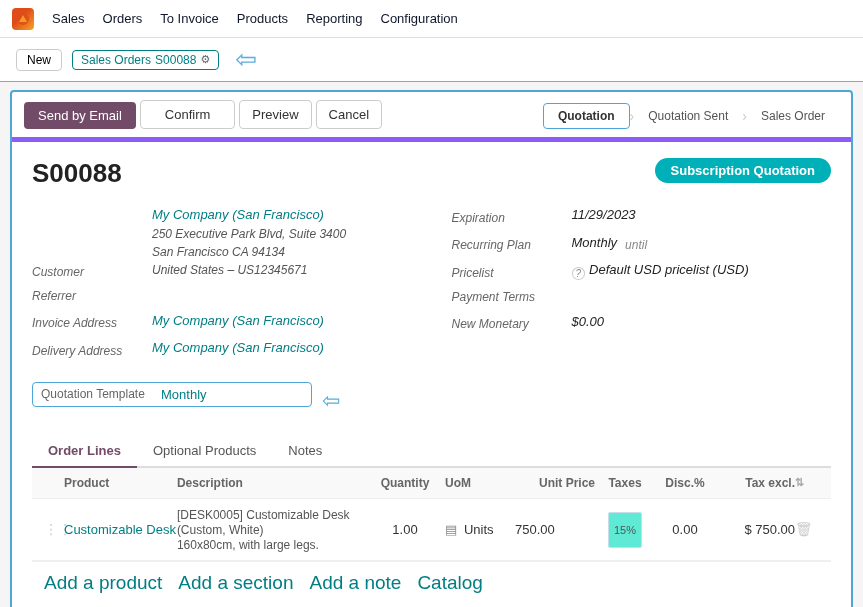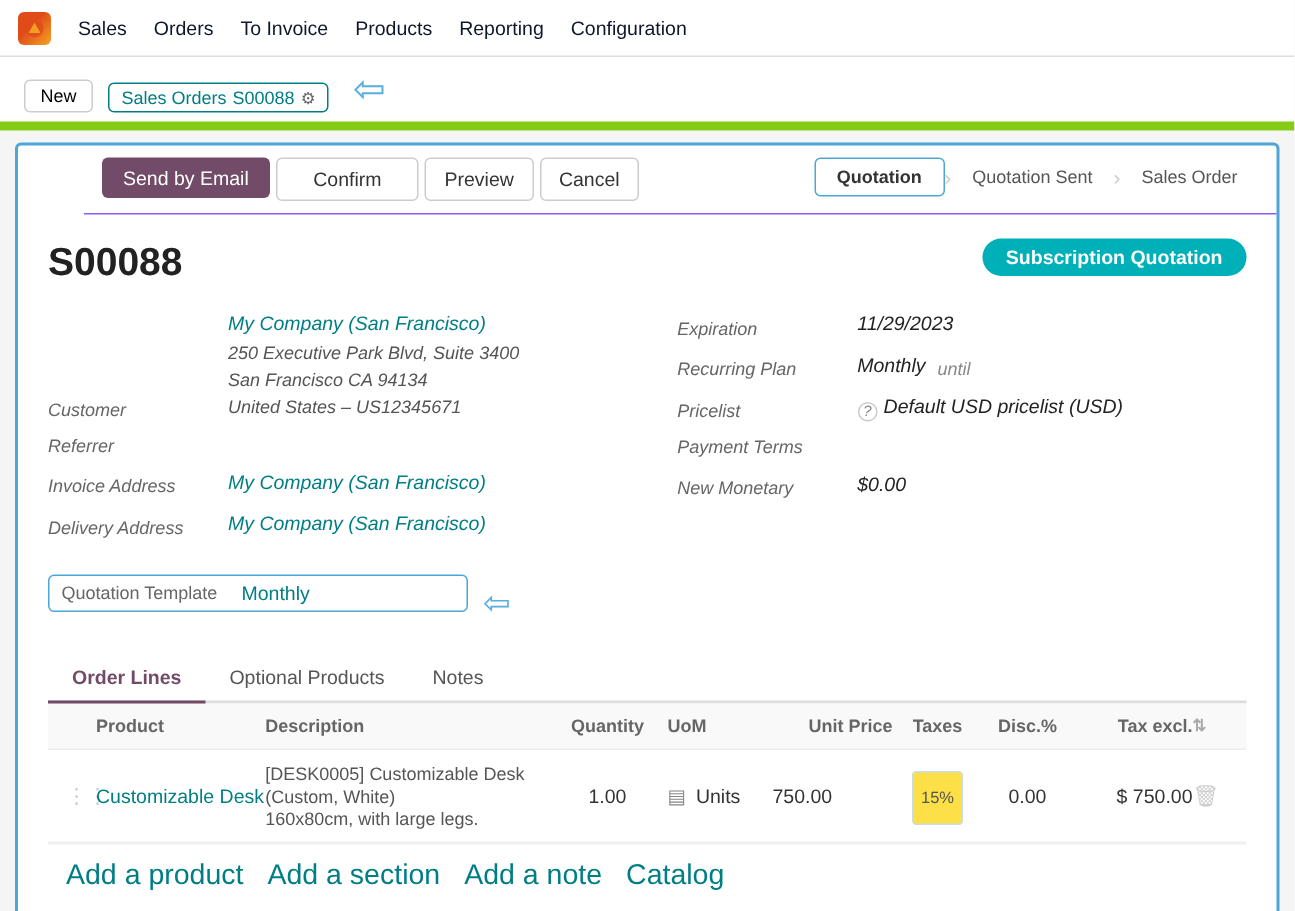--- a/index.html
+++ b/index.html
@@ -5,31 +5,31 @@
     * { box-sizing: border-box; margin: 0; padding: 0; }
     body { font-family: Arial, sans-serif; font-size: 13px; color: #333; background: #f5f5f5; width: 863px; min-height: 607px; overflow: hidden; }
 
     
     .top-nav { display: flex; align-items: center; background: #fff; padding: 6px 12px; gap: 18px; border-bottom: 1px solid #ddd; height: 38px; }
     .top-nav .app-icon { width: 22px; height: 22px; background: linear-gradient(135deg, #e04b1a 40%, #f5a623 100%); border-radius: 4px; display: flex; align-items: center; justify-content: center; }
     .top-nav .app-icon svg { width: 14px; height: 14px; }
     .nav-item { font-size: 13px; color: #0f172a; cursor: pointer; }
 
     
-    .header-bar { display: flex; align-items: flex-end; padding: 6px 16px; gap: 10px; background: #fff; border-bottom: 6px solid #84cc16; }
+    .header-bar { display: flex; align-items: center; padding: 6px 16px; gap: 10px; background: #fff; border-bottom: 1px solid #84cc16; }
     .new-btn { border: 1px solid #ccc; border-radius: 4px; padding: 3px 10px; font-size: 12px; cursor: pointer; background: #fff; }
     .breadcrumb-link { font-size: 12px; color: #017e84; cursor: pointer; border: 1px solid #017e84; border-radius: 4px; padding: 2px 8px; display: flex; align-items: center; gap: 4px; }
     .gear-icon { font-size: 11px; color: #666; cursor: pointer; }
     .arrow-icon { color: #5baee0; font-size: 26px; margin-left: 6px; }
 
     
     .main-wrapper { border: 2px solid #4da6d8; border-radius: 4px; margin: 8px 10px; background: #fff; }
 
     
-    .action-bar { display: flex; align-items: flex-start; padding: 8px 12px; gap: 4px; border-bottom: 1px solid #8b5cf6; margin-left: 44px; }
+    .action-bar { display: flex; align-items: flex-end; padding: 8px 12px; gap: 4px; border-bottom: 5px solid #8b5cf6; }
     .btn-send { background: #714b67; color: #fff; border: none; border-radius: 4px; padding: 6px 14px; font-size: 13px; cursor: pointer; }
     .btn-confirm { background: #fff; color: #333; border: 1px solid #ccc; border-radius: 4px; padding: 6px 24px; font-size: 13px; cursor: pointer; }
     .btn-preview { background: #fff; color: #333; border: 1px solid #ccc; border-radius: 4px; padding: 6px 12px; font-size: 13px; cursor: pointer; }
     .btn-cancel { background: #fff; color: #333; border: 1px solid #ccc; border-radius: 4px; padding: 6px 12px; font-size: 13px; cursor: pointer; }
     .status-pipeline { display: flex; align-items: center; margin-left: auto; gap: 0; }
     .status-step { padding: 5px 14px; font-size: 12px; color: #555; cursor: pointer; position: relative; }
     .status-step.active { background: #fff; border: 1.5px solid #4da6d8; border-radius: 4px; color: #333; font-weight: bold; }
     .status-step-arrow { color: #ccc; font-size: 14px; }
 
     
@@ -68,21 +68,21 @@
     .col-unitprice { width: 80px; text-align: right; }
     .col-taxes { width: 60px; text-align: center; }
     .col-disc { width: 60px; text-align: center; }
     .col-taxexcl { width: 80px; text-align: right; }
     .col-action { width: 24px; }
 
     .table-row { display: flex; align-items: center; padding: 8px 12px; border-bottom: 1px solid #f0f0f0; }
     .drag-handle { color: #ccc; font-size: 14px; width: 20px; cursor: grab; }
     .product-name { color: #017e84; font-size: 13px; cursor: pointer; }
     .desc-main { font-size: 12px; color: #555; }
-    .tax-badge { background: #fde047; color: #555; border: 1px solid #c8dde8; border-radius: 3px; padding: 11px 5px; font-size: 11px; }
+    .tax-badge { background: #5eead4; color: #555; border: 1px solid #c8dde8; border-radius: 3px; padding: 11px 5px; font-size: 11px; }
     .delete-icon { color: #ccc; cursor: pointer; font-size: 14px; }
 
     
     .footer-links { display: flex; gap: 16px; padding: 10px 12px; border-top: 1px solid #eee; }
     .footer-link { color: #017e84; font-size: 19px; cursor: pointer; }
   </style>
 </head>
 <body>
 
 <div class="top-nav">

